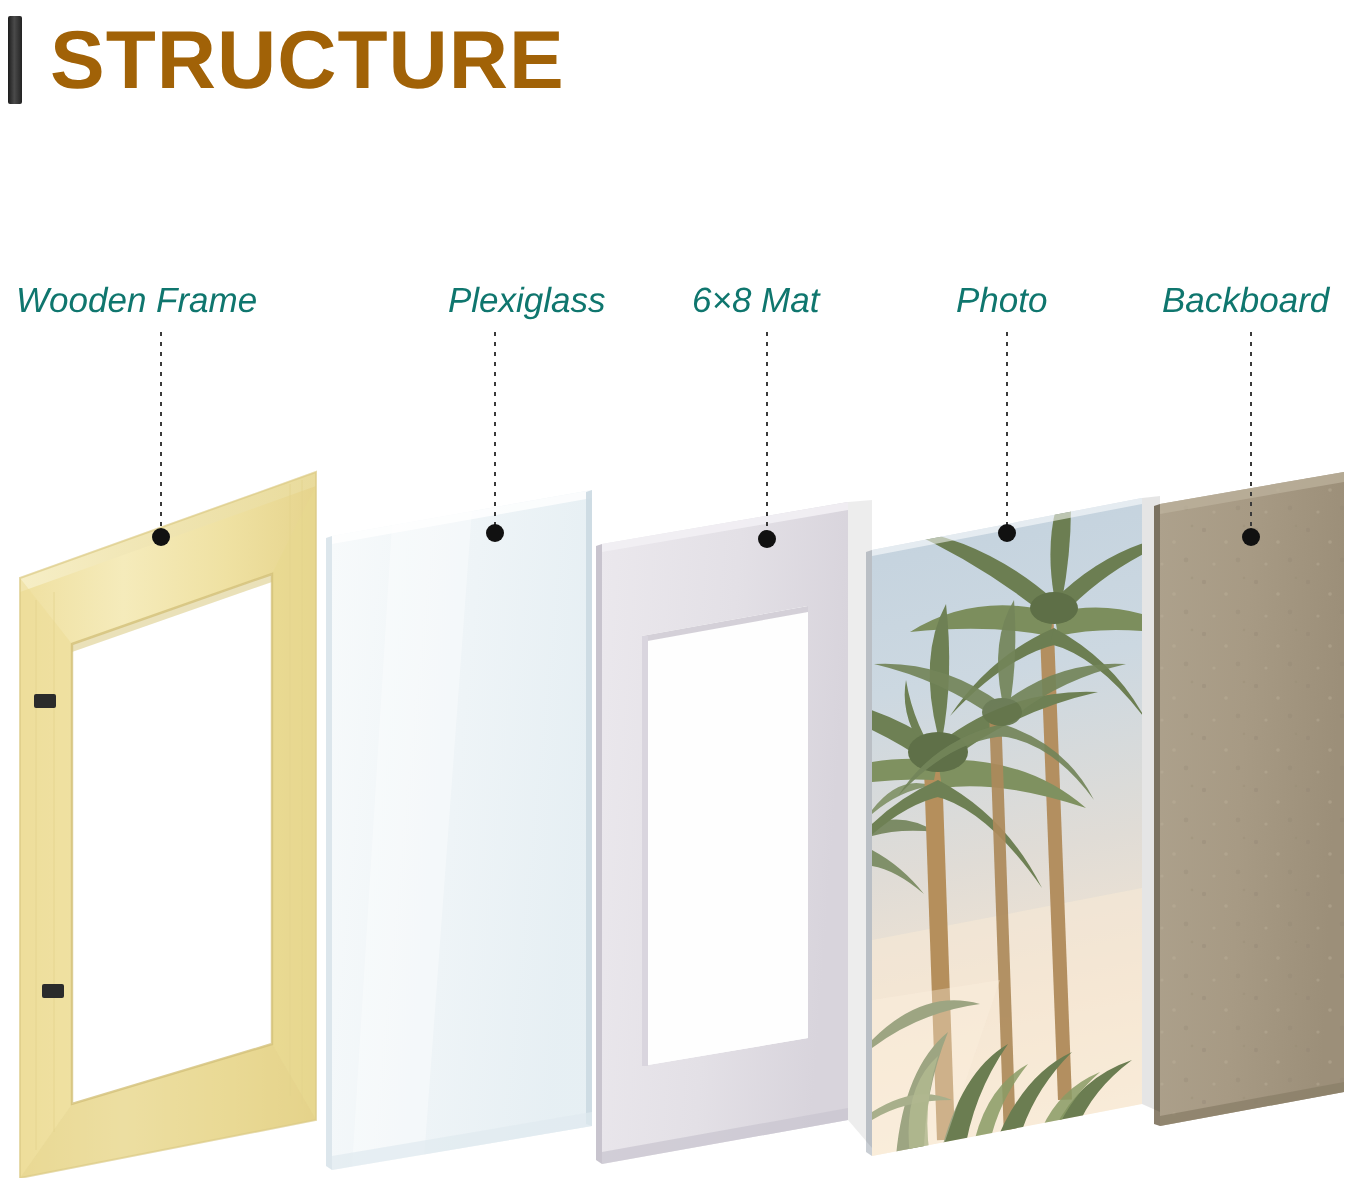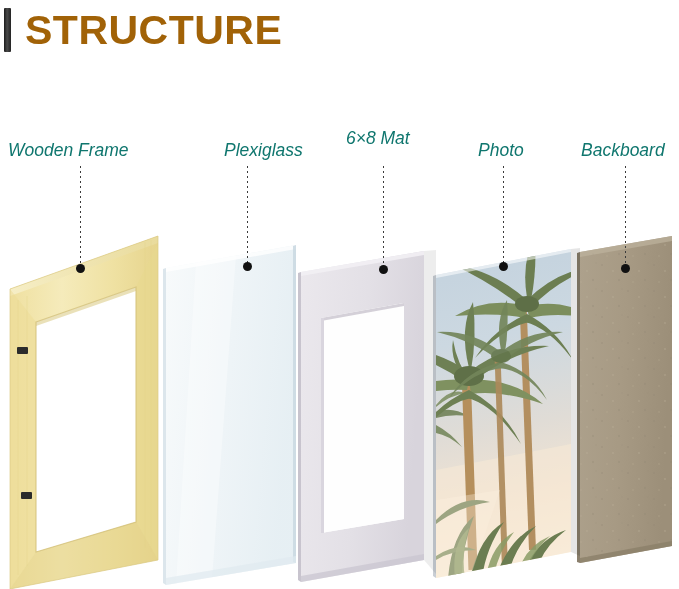--- a/index.html
+++ b/index.html
@@ -297,21 +297,21 @@
 <div class="notch" style="left:21px; top:492px; width:11px; height:7px;"></div>
 
 <div class="label" style="left:8px; top:140px;">Wooden Frame</div>
 <div class="leader" style="left:80px; top:166px; height:102px;"></div>
 <div class="leader-dot" style="left:76px; top:264px;"></div>
 
 <div class="label" style="left:200px; top:140px;margin-left:24px;">Plexiglass</div>
 <div class="leader" style="left:247px; top:166px; height:100px;"></div>
 <div class="leader-dot" style="left:243px; top:262px;"></div>
 
-<div class="label" style="left:346px; top:128px;">6×8 Mat</div>
+<div class="label" style="left:346px; top:140px;">6×8 Mat</div>
 <div class="leader" style="left:383px; top:166px; height:103px;"></div>
 <div class="leader-dot" style="left:379px; top:265px;"></div>
 
 <div class="label" style="left:478px; top:140px;">Photo</div>
 <div class="leader" style="left:503px; top:166px; height:100px;"></div>
 <div class="leader-dot" style="left:499px; top:262px;"></div>
 
 <div class="label" style="left:581px; top:140px;">Backboard</div>
 <div class="leader" style="left:625px; top:166px; height:102px;"></div>
 <div class="leader-dot" style="left:621px; top:264px;"></div>

